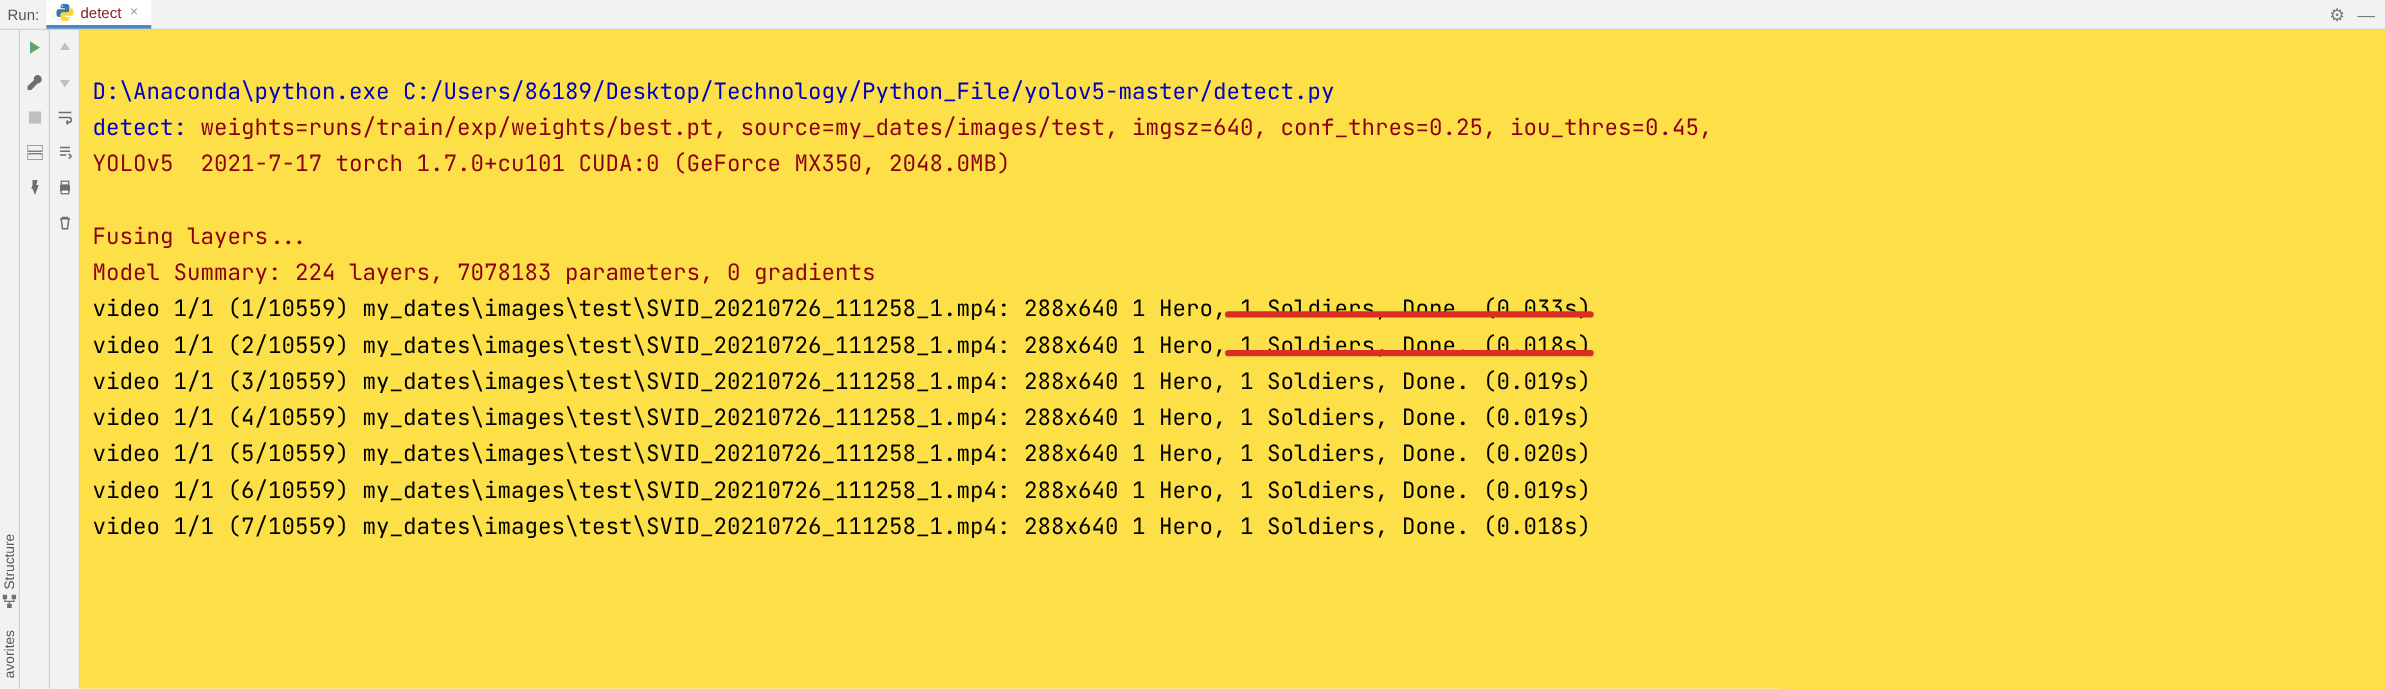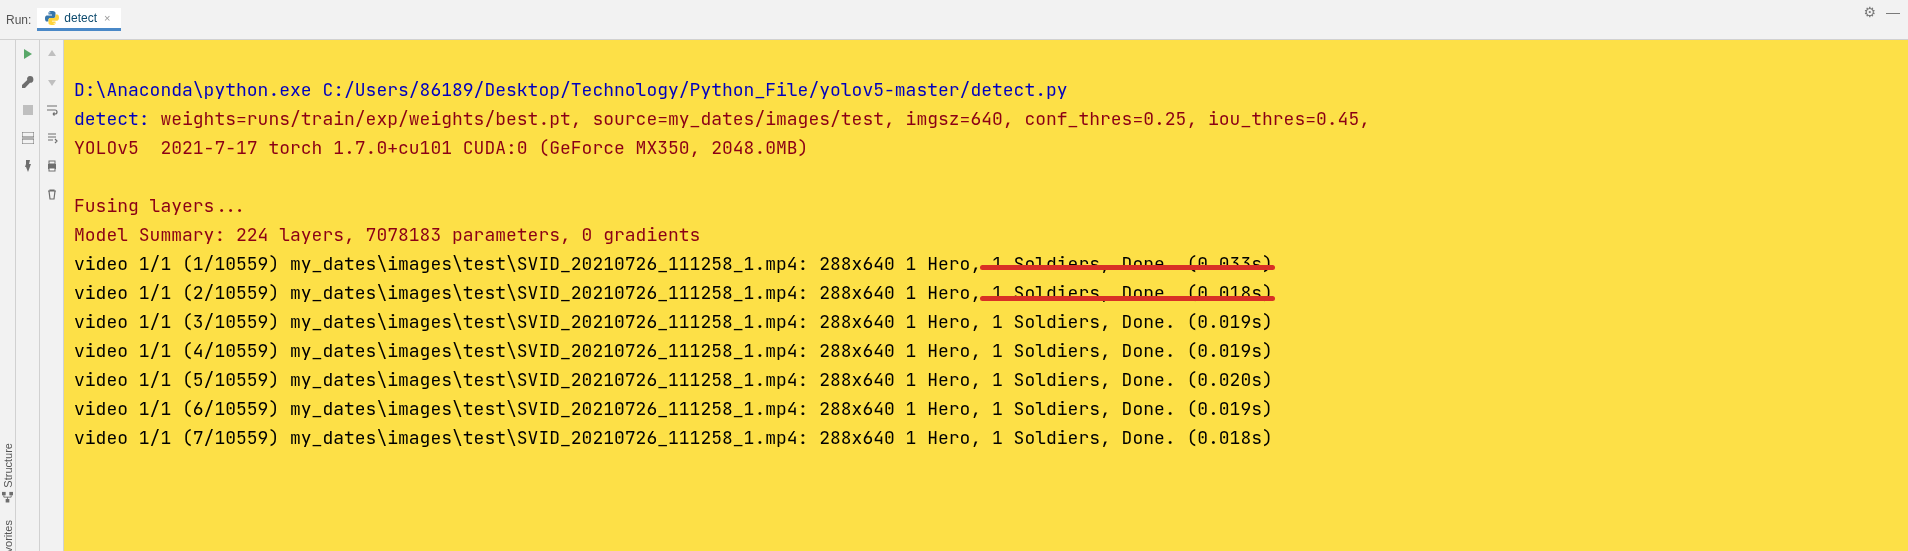--- a/index.html
+++ b/index.html
@@ -11,21 +11,21 @@
       font-family: "Segoe UI", Tahoma, sans-serif;
       font-size: 12px;
       background: #fff;
       color: #000;
       position: relative;
       width: 1908px;
       height: 551px;
       overflow: hidden;
     }
     .header-bar {
-      height: 40px;
+      height: 24px;
       border-bottom: 1px solid #d1d1d1;
       display: flex;
       align-items: center;
       background: #f2f2f2;
       position: relative;
     }
     .run-label {
       padding: 0 6px;
       color: #555;
       font-size: 12px;
@@ -34,21 +34,21 @@
       display: flex;
       align-items: center;
       height: 23px;
       padding: 0 8px;
       background: #fff;
       border-bottom: 3px solid #4a88c7;
       gap: 5px;
     }
     .tab-icon svg { display: block; }
     .tab-label {
-      color: #0c4a6e;
+      color: #7f1d1d;
       font-size: 12px;
     }
     .tab-close {
       color: #999;
       font-size: 11px;
       padding: 0 2px;
     }
     .header-right {
       position: absolute;
       right: 8px;

